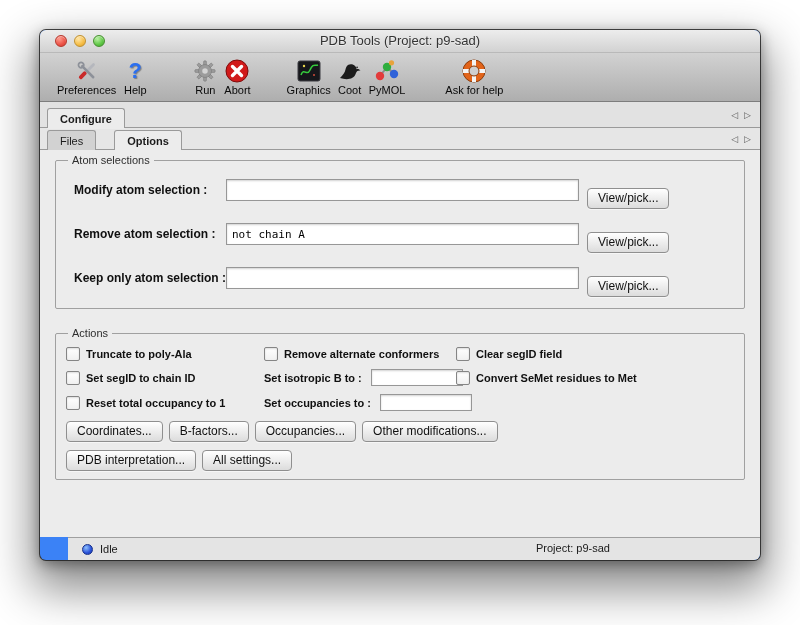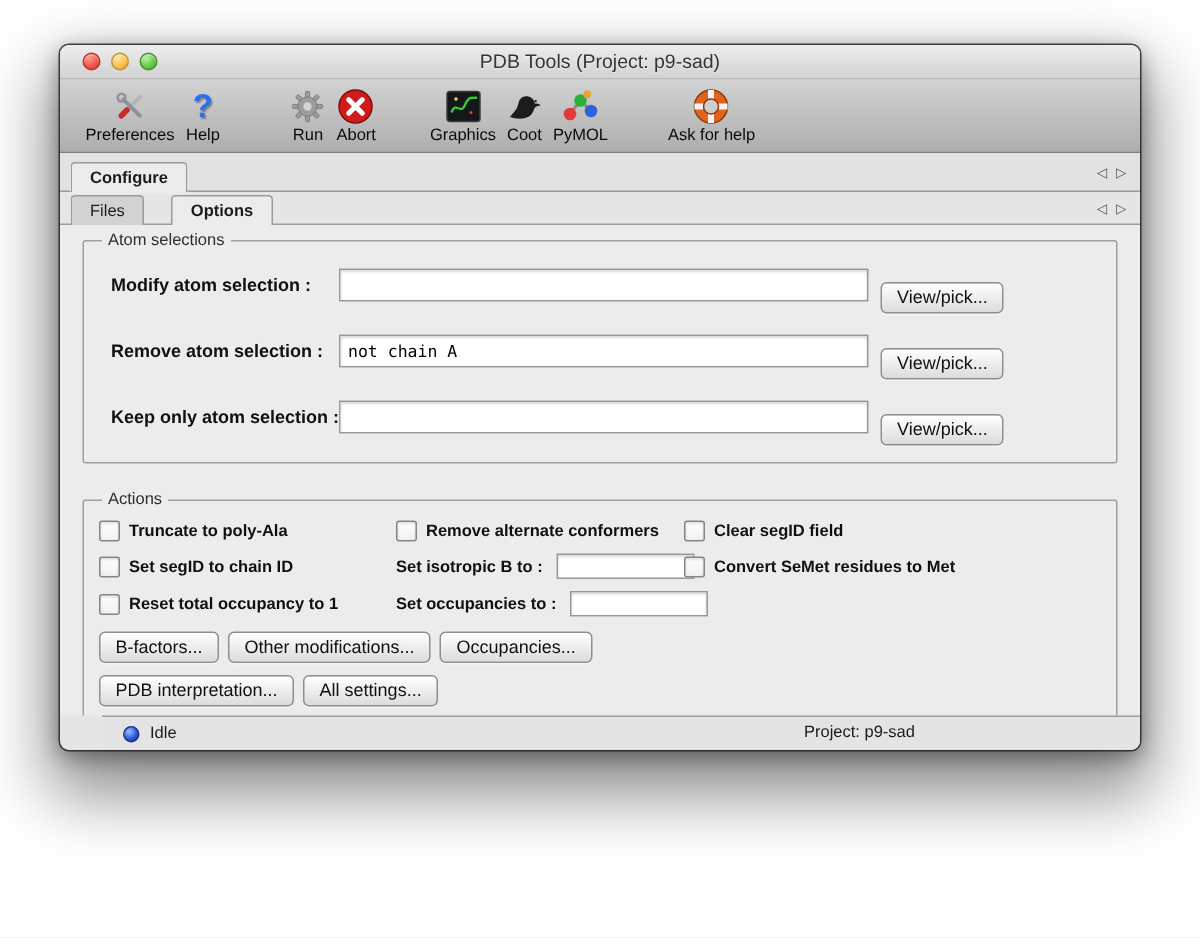--- a/index.html
+++ b/index.html
@@ -1,21 +1,21 @@
 <!DOCTYPE html>
 <html><head>
 <meta charset="utf-8">
 <style>
   html,body{margin:0;padding:0;}
   body{width:800px;height:625px;background:#ffffff;font-family:"Liberation Sans","DejaVu Sans",sans-serif;-webkit-font-smoothing:antialiased;}
   .page{position:relative;width:800px;height:625px;overflow:hidden;}
 
   .window{
-    position:absolute;left:40px;top:30px;width:720px;height:470px;
-    border-radius:6px;background:#e5e5e5;overflow:hidden;
+    position:absolute;left:40px;top:30px;width:720px;height:530px;
+    border-radius:6px;background:#3b82f6;overflow:hidden;
     display:flex;flex-direction:column;
     box-shadow:0 0 0 1px rgba(35,35,35,.85), 0 22px 45px 8px rgba(0,0,0,.45), 0 4px 14px rgba(0,0,0,.40);
   }
 
   
   .titlebar{position:relative;height:22px;flex:0 0 22px;background:linear-gradient(#ededed,#d2d2d2);border-bottom:1px solid #b9b9b9;}
   .traffic{position:absolute;left:15px;top:5px;display:flex;gap:7px;}
   .tl{width:12px;height:12px;border-radius:50%;display:inline-block;box-shadow:inset 0 1px 1px rgba(255,255,255,.5);}
   .tl.red{background:radial-gradient(circle at 35% 30%,#ff9a8d,#ec5246 60%,#c83a30);border:1px solid #b5372c;box-sizing:border-box;}
   .tl.yellow{background:radial-gradient(circle at 35% 30%,#ffe6a8,#f6bd45 60%,#d89a2a);border:1px solid #c0912f;box-sizing:border-box;}
@@ -268,23 +268,24 @@
             <span class="check-label">Reset total occupancy to 1</span>
           </div>
           <div class="field-cell">
             <span class="field-label">Set occupancies to :</span>
             <input class="small-input" type="text" value="" style="">
           </div>
 
         </div>
 
         <div class="btn-row">
+          <button class="btn">Coordinates...</button>
           <button class="btn">B-factors...</button>
+          <button class="btn">Occupancies...</button>
           <button class="btn">Other modifications...</button>
-          <button class="btn">Occupancies...</button>
         </div>
         <div class="btn-row">
           <button class="btn">PDB interpretation...</button>
           <button class="btn">All settings...</button>
         </div>
 
       </fieldset>
     </div>
 
     <div class="statusbar">

